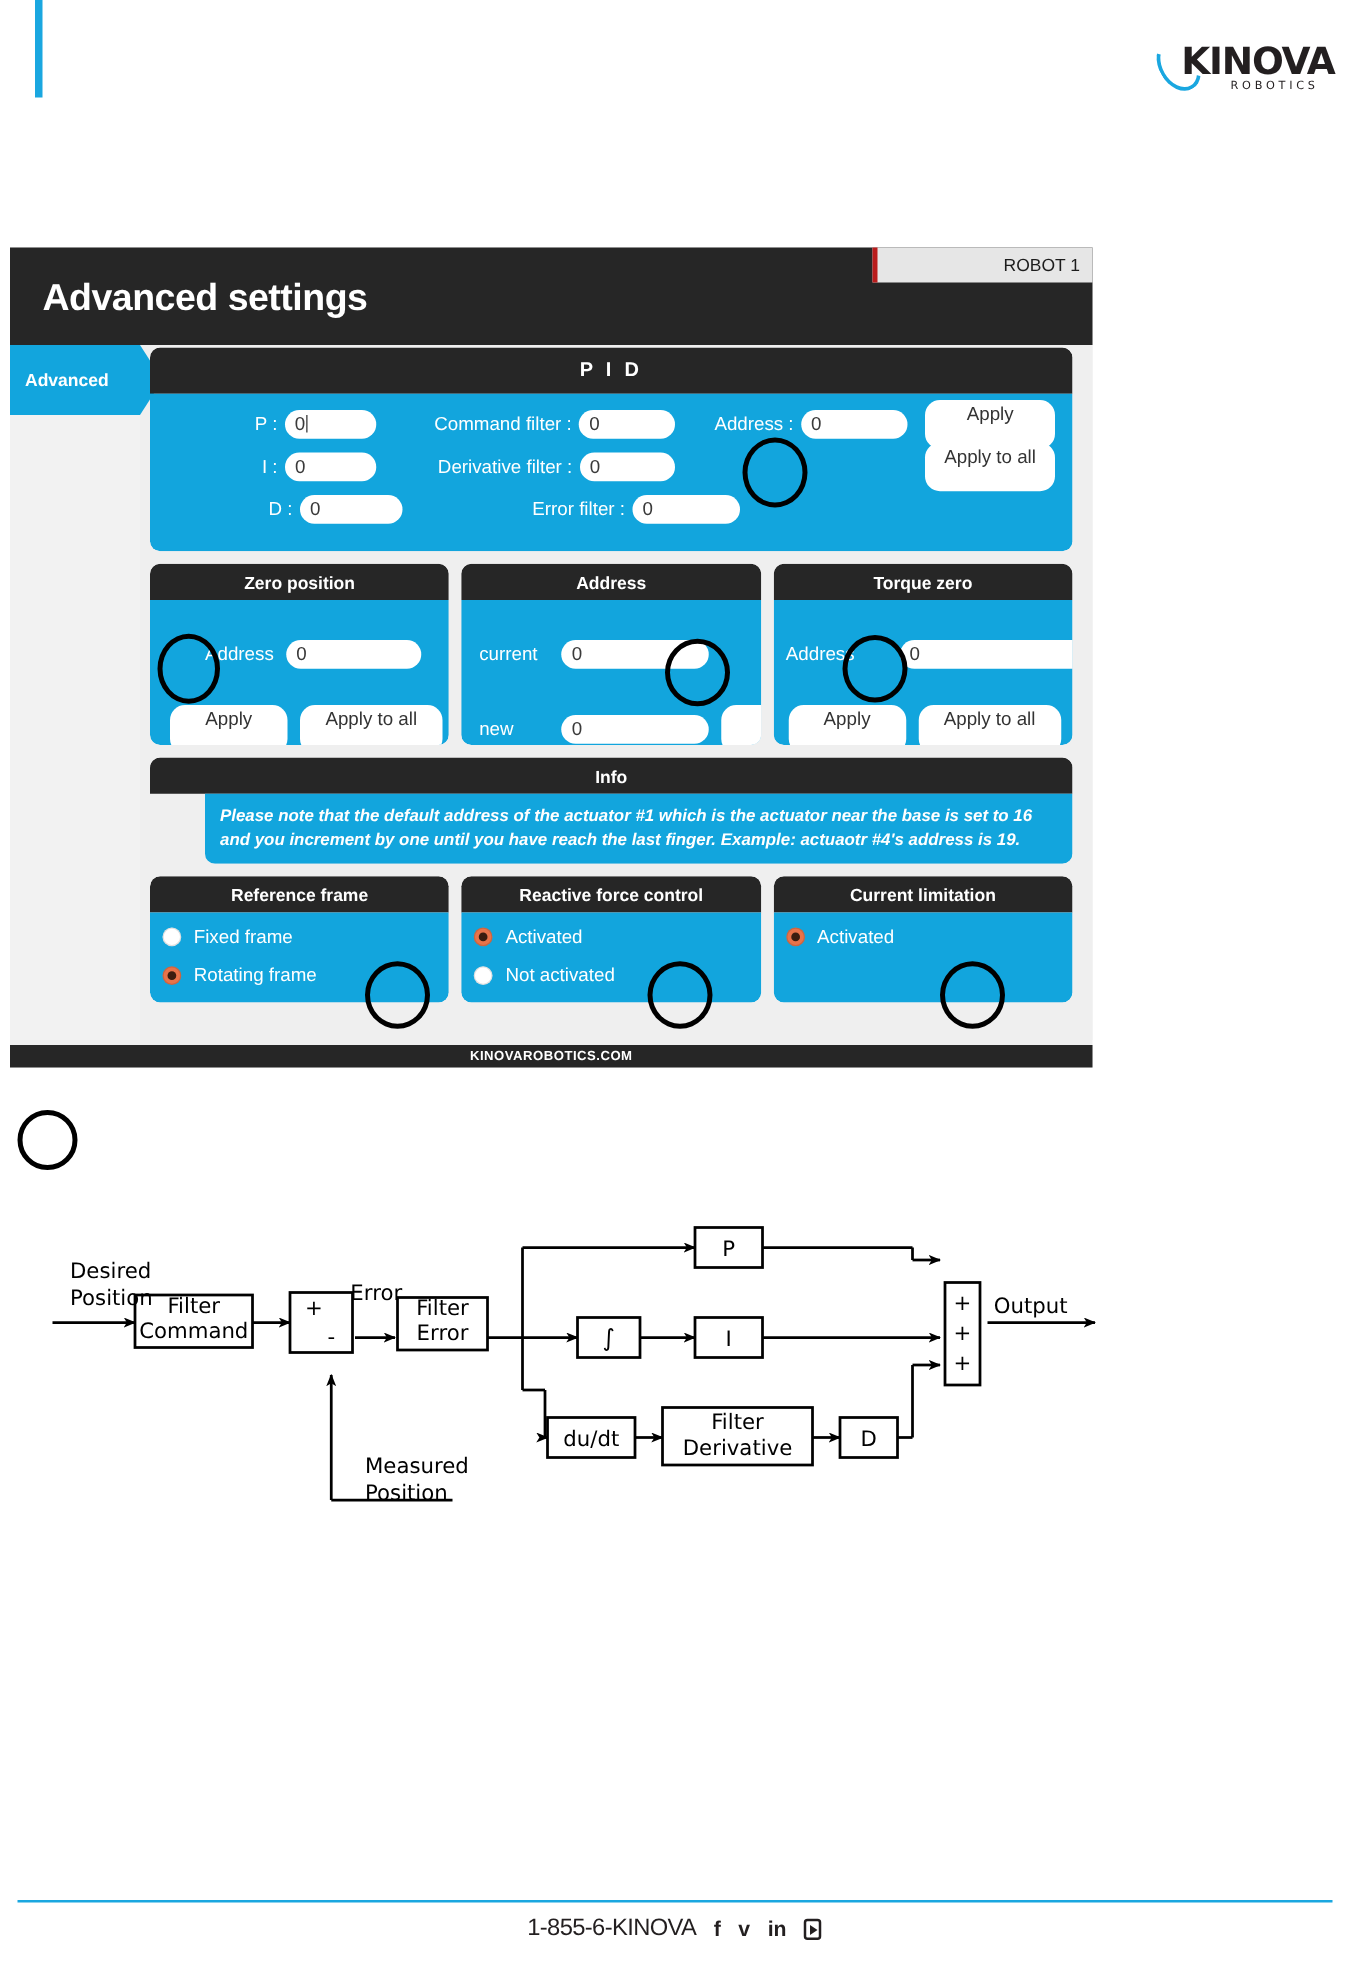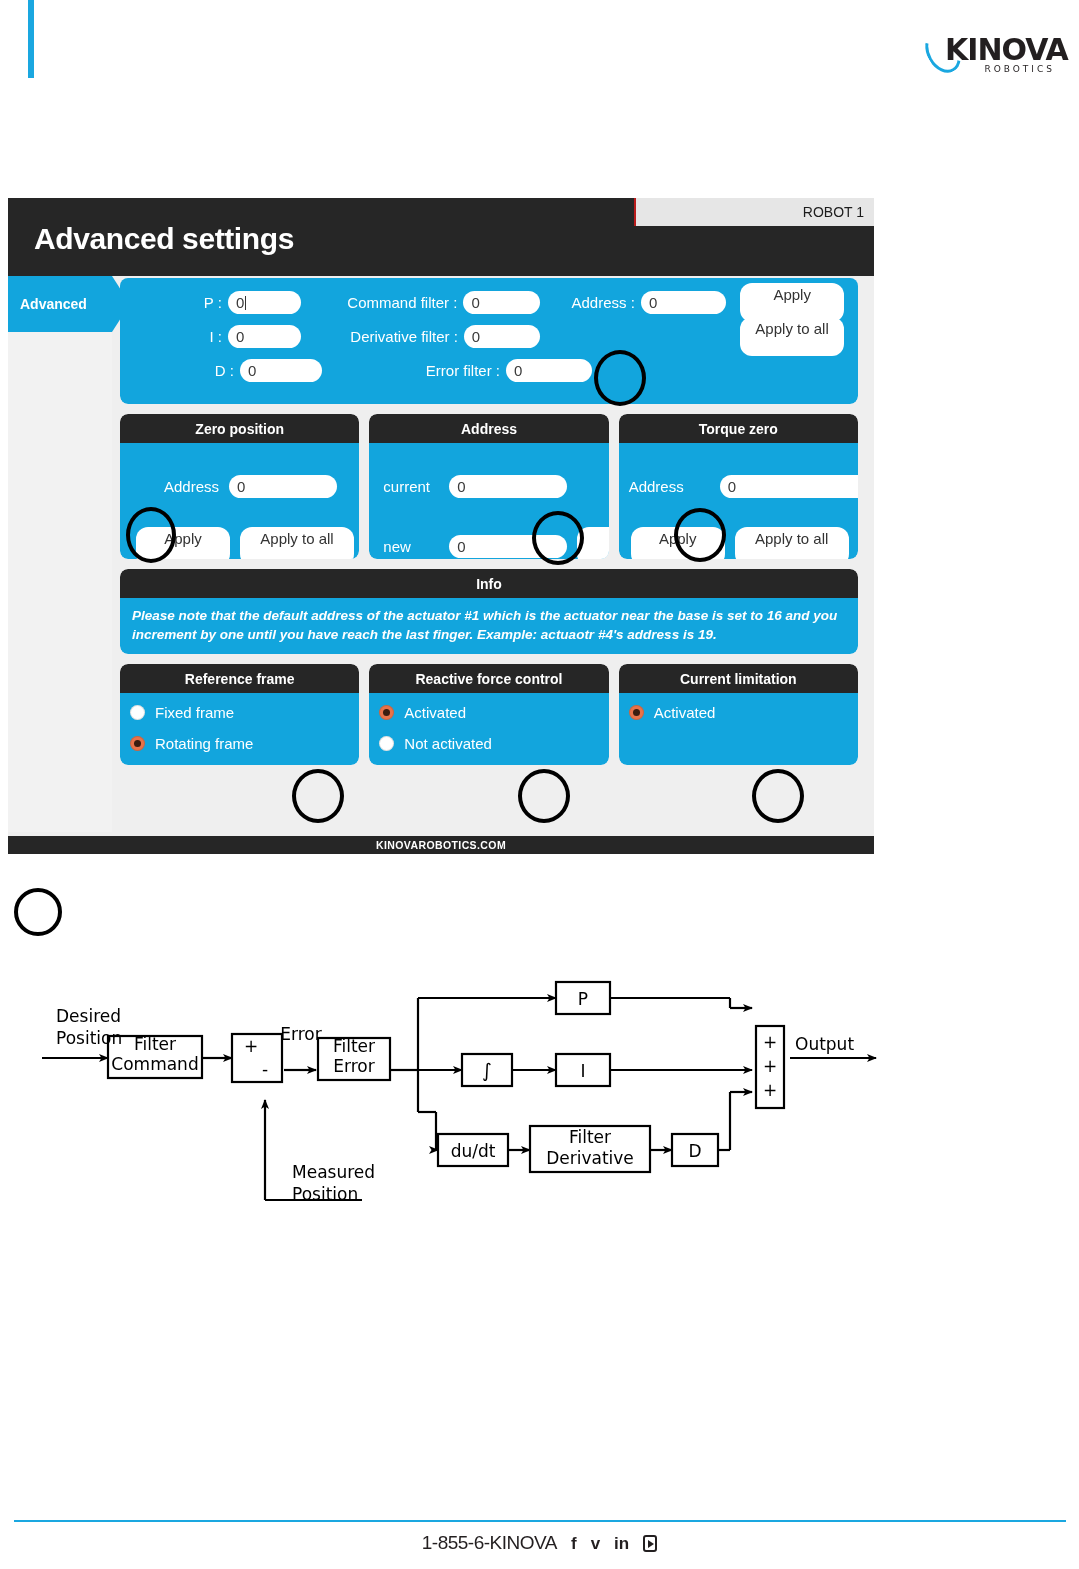--- a/index.html
+++ b/index.html
@@ -83,24 +83,24 @@
     top: 24px;
     color: #ffffff;
     font-size: 30px;
     font-weight: bold;
     letter-spacing: -0.4px;
   }
   .robot-tab {
     position: absolute;
     right: 0;
     top: 0;
-    width: 240px;
+    width: 176px;
     height: 28px;
     background: #e6e6e6;
-    border-left: 2px solid #b91c1c;
+    border-left: 4px solid #b91c1c;
     color: #1c1c1c;
     font-size: 14px;
     display: flex;
     align-items: center;
     justify-content: flex-end;
     padding-right: 10px;
     box-sizing: border-box;
   }
 
   .app-body {
@@ -264,20 +264,21 @@
   }
 
   
   .info-body {
     padding: 8px 12px 10px 12px;
     color: #ffffff;
     font-size: 13.5px;
     font-style: italic;
     font-weight: bold;
     line-height: 1.42;
+    margin-left: 44px;
   }
 
   
   .radio-body {
     padding: 4px 0 10px 10px;
     height: 72px;
     box-sizing: border-box;
     position: relative;
   }
   .radio-line {
@@ -424,20 +425,21 @@
 
     <div class="app-sidebar">
       <div class="sidebar-tab">
         <span>Advanced</span>
       </div>
     </div>
 
     <div class="panel-area">
 
       <div class="panel">
+        <div class="panel-head pid">P I D</div>
         <div class="panel-body pid-body">
 
           <div class="pid-row">
             <span class="pid-label lbl-pid">P :</span>
             <span class="fld fld-sm"><span>0</span><span class="caret"></span></span>
             <span class="pid-spacerA"></span>
             <span class="pid-label lbl-filter">Command filter :</span>
             <span class="fld fld-md">0</span>
             <span class="pid-spacerB"></span>
             <span class="pid-label lbl-addr">Address :</span>

